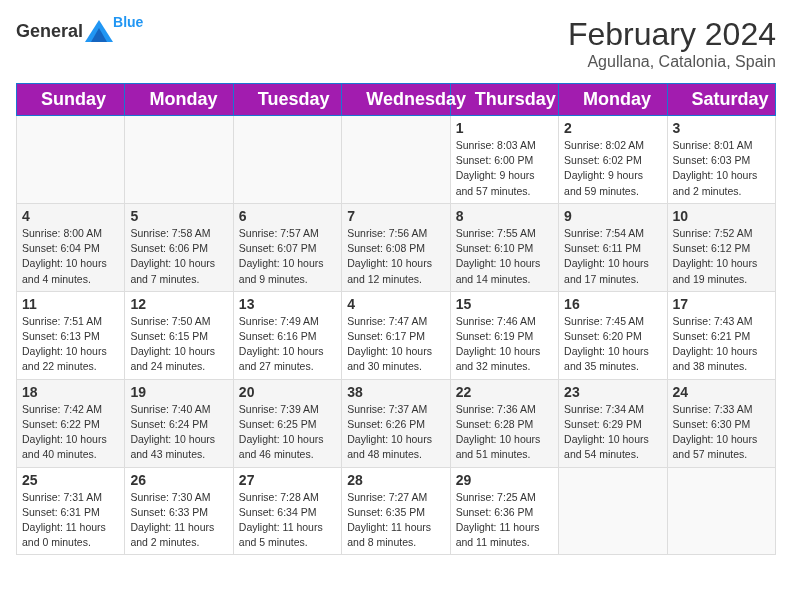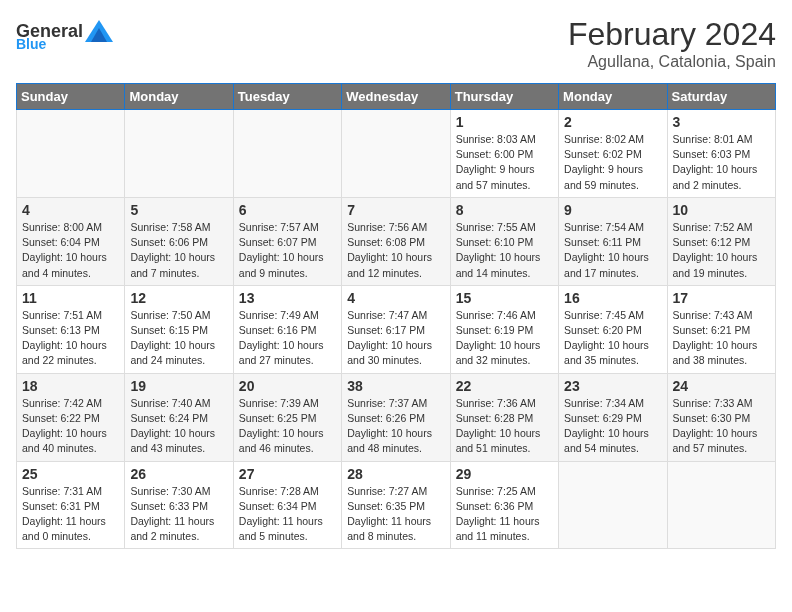--- a/index.html
+++ b/index.html
@@ -42,25 +42,25 @@
     .location-title {
       font-size: 16px;
       color: #555;
     }
     table {
       width: 100%;
       border-collapse: collapse;
       table-layout: fixed;
     }
     th {
-      background-color: #737373;
+      background-color: #a21caf;
       color: white;
       text-align: left;
-      padding: 5px 4px;
-      font-size: 13px;
+      padding: 5px 24px;
+      font-size: 18px;
       font-weight: bold;
       border: 1px solid #1976d2;
     }
     td {
       vertical-align: top;
       padding: 4px 5px;
       font-size: 10.5px;
       color: #333;
       border: 1px solid #ddd;
       height: 80px;
@@ -86,21 +86,21 @@
     }
     tr:nth-child(even) td.empty {
       background-color: #f0f0f0;
     }
   </style>
 </head>
 <body>
 
 <div class="header-area">
   <div class="logo">
-    <div style="display:flex;flex-direction:column;align-items:flex-start;justify-content:flex-end;">
+    <div style="display:flex;flex-direction:row;align-items:flex-start;justify-content:flex-end;">
       <div style="display:flex;align-items:center;">
         <span class="logo-text-general">General</span>
         <svg width="28" height="22" viewBox="0 0 28 22" style="margin-left:2px;">
           <polygon points="0,22 14,0 28,22" fill="#2196f3"></polygon>
           <polygon points="6,22 14,8 22,22" fill="#1565c0"></polygon>
         </svg>
       </div>
       <span class="logo-text-blue" style="margin-top:-6px;">Blue</span>
     </div>
   </div>

